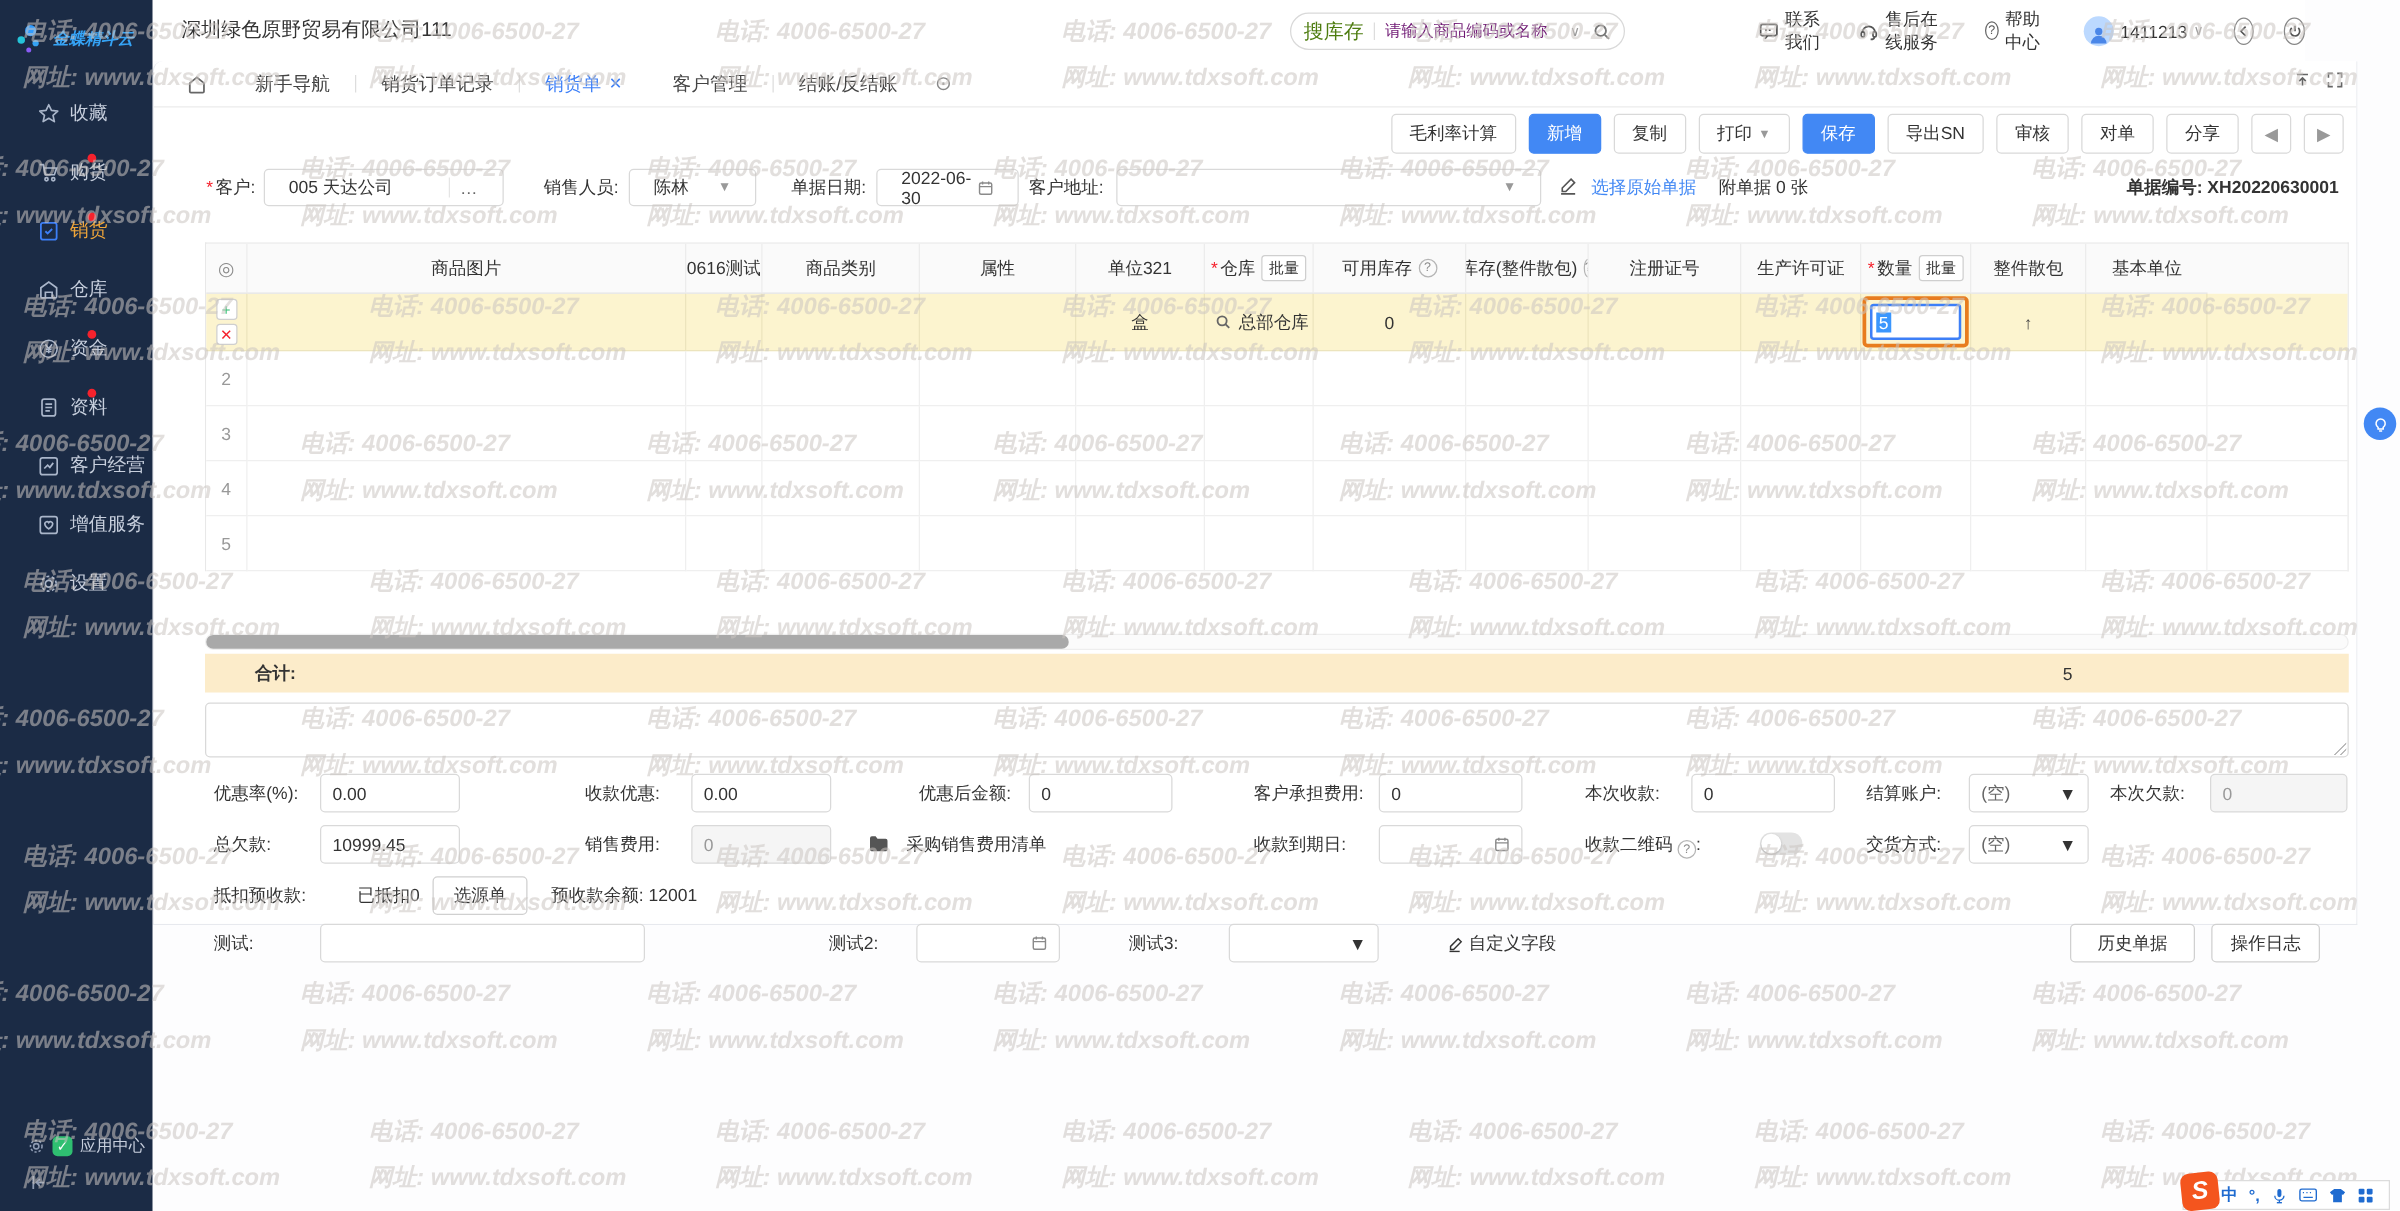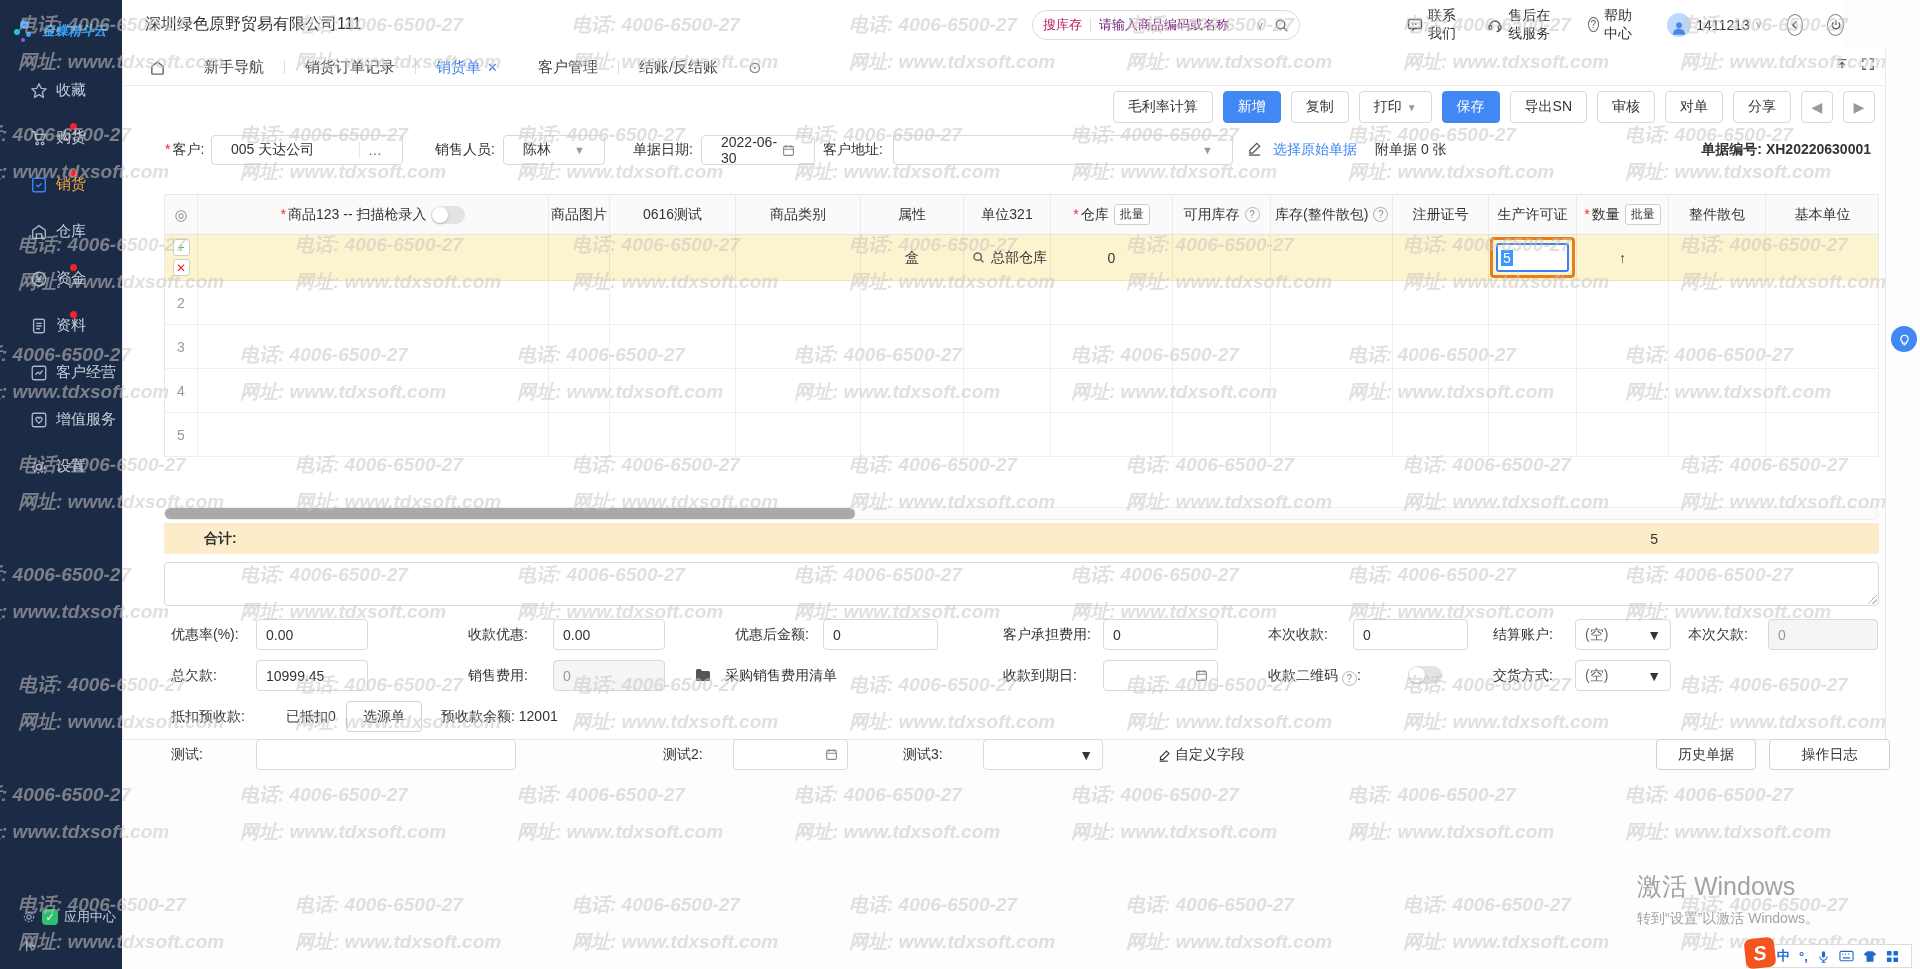--- a/index.html
+++ b/index.html
@@ -24,21 +24,21 @@
   .nav-item .dot { position:absolute; left:70px; top:9px; width:7px; height:7px; border-radius:50%; background:#f5222d; }
   .side-bottom { position:absolute; left:0; bottom:8px; width:122px; }
   .appcenter { display:flex; align-items:center; gap:6px; padding-left:22px; color:#c7cfdd; font-size:13px; height:28px; }
   .appcenter .chk { width:16px; height:16px; border-radius:4px; background:#2fbf71; color:#fff; font-size:11px; display:flex; align-items:center; justify-content:center; }
   .collapse-row { display:flex; align-items:center; gap:26px; padding-left:24px; height:30px; color:#8e9bb3; }
 
   
   .topbar { position:absolute; left:122px; top:0; width:1722px; height:49px; background:#fff; z-index:1; display:flex; align-items:center; }
   .company { position:absolute; left:23px; top:14px; font-size:16px; color:#333; }
   .searchbox { position:absolute; left:910px; top:10px; width:268px; height:30px; border:1px solid #d9d9d9; border-radius:16px; display:flex; align-items:center; padding:0 10px; background:#fff; }
-  .searchbox .cat { font-size:13px; color:#be185d; }
+  .searchbox .cat { font-size:16px; color:#4d7c0f; }
   .searchbox .vsep { width:1px; height:14px; background:#ddd; margin:0 8px; }
   .searchbox .ph { font-size:13px; color:#701a75; flex:1; }
   .searchbox .chev { color:#999; font-size:11px; margin-right:10px; }
   .top-links { position:absolute; left:1285px; top:0; height:49px; display:flex; align-items:center; gap:24px; font-size:14px; color:#333; }
   .tlink { display:flex; align-items:center; gap:5px; cursor:pointer; }
   .ticon { width:16px; height:16px; color:#555; display:flex; align-items:center; justify-content:center; }
   .qmark { width:15px; height:15px; border:1px solid #666; border-radius:50%; font-size:10px; display:flex; align-items:center; justify-content:center; color:#555; }
   .avatar { width:24px; height:24px; border-radius:50%; background:#bcd9ff; color:#4a86e8; display:flex; align-items:end; justify-content:center; overflow:hidden; }
   .userid { font-size:14px; color:#333; }
   .circle-btn { width:22px; height:22px; border:1px solid #888; border-radius:50%; display:flex; align-items:center; justify-content:center; color:#555; cursor:pointer; }
@@ -416,24 +416,20 @@
           </svg>
         </span>
       <span class="df-label link" style="left:1150px">选择原始单据</span>
       <span class="df-label" style="left:1252px">附单据 0 张</span>
       <span class="docno"><span>单据编号:</span> <span>XH20220630001</span></span>
     </div>
 
     <div class="gtable">
       <div class="grid-row th">
         <div class="tcell" style="color:#8a8a8a;font-size:15px">◎</div>
-        <div class="tcell">
-          <span class="req">商品123 -- 扫描枪录入</span>
-          <span class="toggle"></span>
-        </div>
         <div class="tcell">商品图片</div>
         <div class="tcell">0616测试</div>
         <div class="tcell">商品类别</div>
         <div class="tcell">属性</div>
         <div class="tcell">单位321</div>
         <div class="tcell">
           <span class="req">仓库</span>
           <span class="batch-btn">批量</span>
         </div>
         <div class="tcell">
@@ -666,35 +662,31 @@
           <span class="sfx">▼</span>
         </div>
       <span class="fl link" style="left:1035px;display:flex;gap:4px;align-items:center">
           <svg width="13" height="13" viewBox="0 0 16 16" fill="none" stroke="currentColor" stroke-width="1.4">
             <path d="M10.5 2.5l3 3L6 13H3v-3z"></path>
             <path d="M2 15h10"></path>
           </svg>
           <span>自定义字段</span>
         </span>
       <button class="f-btn" style="left:1533px;width:100px">历史单据</button>
-      <button class="f-btn" style="left:1646px;width:121px">操作日志</button>
+      <button class="f-btn" style="left:1646px;width:87px">操作日志</button>
     </div>
   </main>
 
   <div class="assist">
       <svg width="13" height="13" viewBox="0 0 16 16" fill="none" stroke="currentColor" stroke-width="1.5">
         <path d="M5.5 11a4.5 4.5 0 1 1 5 0v1.5h-5z"></path>
         <path d="M6.5 14.5h3"></path>
       </svg>
     </div>
 
-  <div class="win-act">
-    <div class="t1">激活 Windows</div>
-    <div class="t2">转到“设置”以激活 Windows。</div>
-  </div>
 
   <div class="imebar">
     <span class="sogou">S</span>
     <span class="ime-ic">中</span>
     <span class="ime-ic">°,</span>
     <span class="ime-ic">
         <svg width="13" height="13" viewBox="0 0 16 16" fill="currentColor">
           <rect x="6" y="1.5" width="4" height="8" rx="2"></rect>
           <path d="M3.5 8a4.5 4.5 0 0 0 9 0M8 12.5V15M5.5 15h5" stroke="currentColor" stroke-width="1.3" fill="none"></path>
         </svg>

